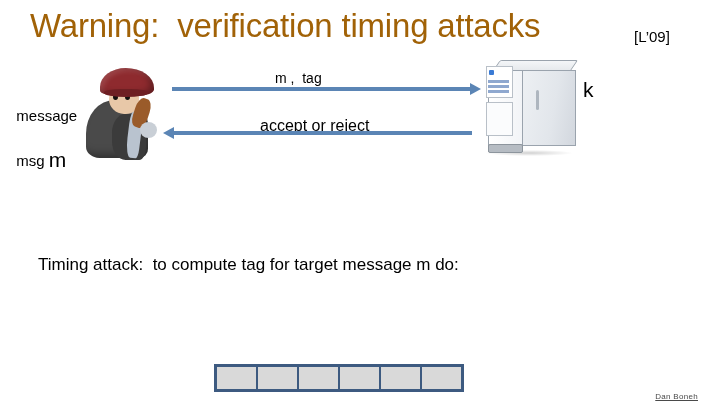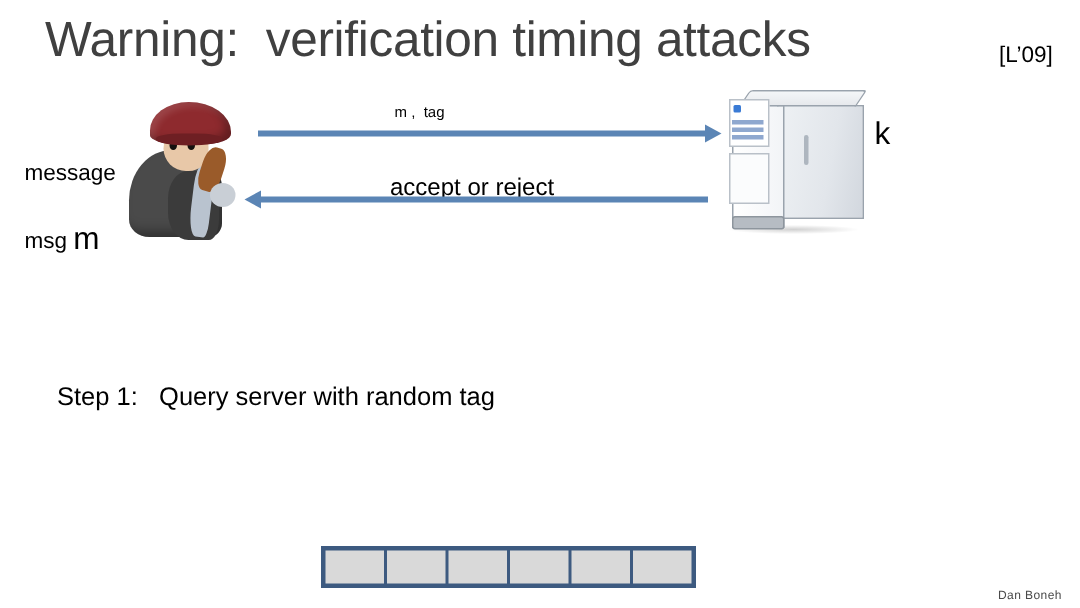--- a/index.html
+++ b/index.html
@@ -19,25 +19,25 @@
   
   #slide-title {
     position: absolute;
     left: 30px;
     top: 6px;
     font-size: 33px;
     font-weight: normal;
     letter-spacing: -0.2px;
     white-space: pre;
     line-height: 40px;
-    color: #404040;
+    color: #a16207;
   }
   #title-citation {
     position: absolute;
-    left: 666px;
+    left: 634px;
     top: 28px;
     font-size: 15px;
     white-space: pre;
     color: #000;
   }
 
   
   #target-msg-label {
     position: absolute;
     left: 8px;
@@ -182,23 +182,23 @@
   .arrow-head.right {
     right: -9px;
     border-left: 11px solid #5b85b5;
   }
   .arrow-head.left {
     left: -9px;
     border-right: 11px solid #5b85b5;
   }
   #label-m-tag {
     position: absolute;
-    left: 263px;
+    left: 275px;
     top: 70px;
-    font-size: 10px;
+    font-size: 14px;
     white-space: pre;
   }
   #label-accept-reject {
     position: absolute;
     left: 260px;
     top: 117px;
     font-size: 16px;
     white-space: pre;
   }
 
@@ -332,26 +332,27 @@
   }
   #tag-bytes .byte-cell {
     width: 39px;
     height: 22px;
     background: #d9d9d9;
   }
 
   
   #footer-credit {
     position: absolute;
-    right: 12px;
+    right: 22px;
     bottom: 4px;
     font-size: 8px;
     color: #4a4a4a;
     letter-spacing: .3px;
     white-space: pre;
+    text-decoration: underline;
   }
 </style>
 </head>
 <body>
 
 <div id="slide-title">Warning:  verification timing attacks</div>
 
 <div id="title-citation">[L’09]</div>
 
 <div id="target-msg-label">
@@ -397,21 +398,21 @@
   <div class="vent v2"></div>
   <div class="vent v3"></div>
   <div class="bay-bottom"></div>
   <div class="handle"></div>
   <div class="foot f1"></div>
 </div>
 
 <div id="server-key-label">k</div>
 
 <div id="body-text">
-  <span class="line">Step 1:   Query server with random tag</span>
+  <span class="line">Timing attack:  to compute tag for target message m do:</span>
   
   
   
 </div>
 
 <div id="tag-bytes">
   <div class="byte-cell"></div>
   <div class="byte-cell"></div>
   <div class="byte-cell"></div>
   <div class="byte-cell"></div>

